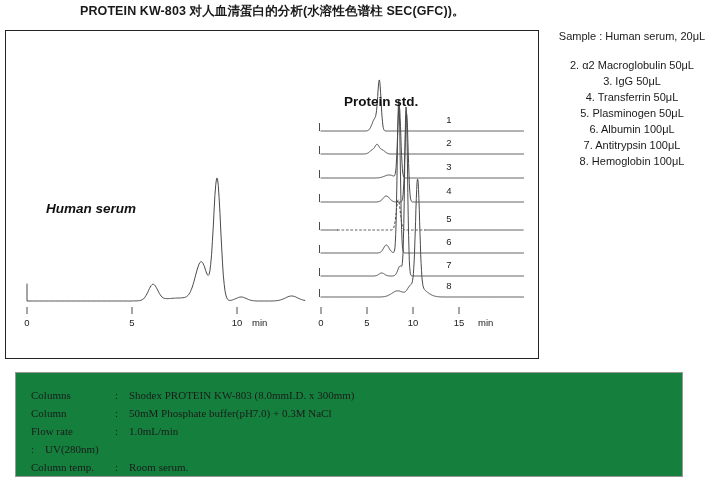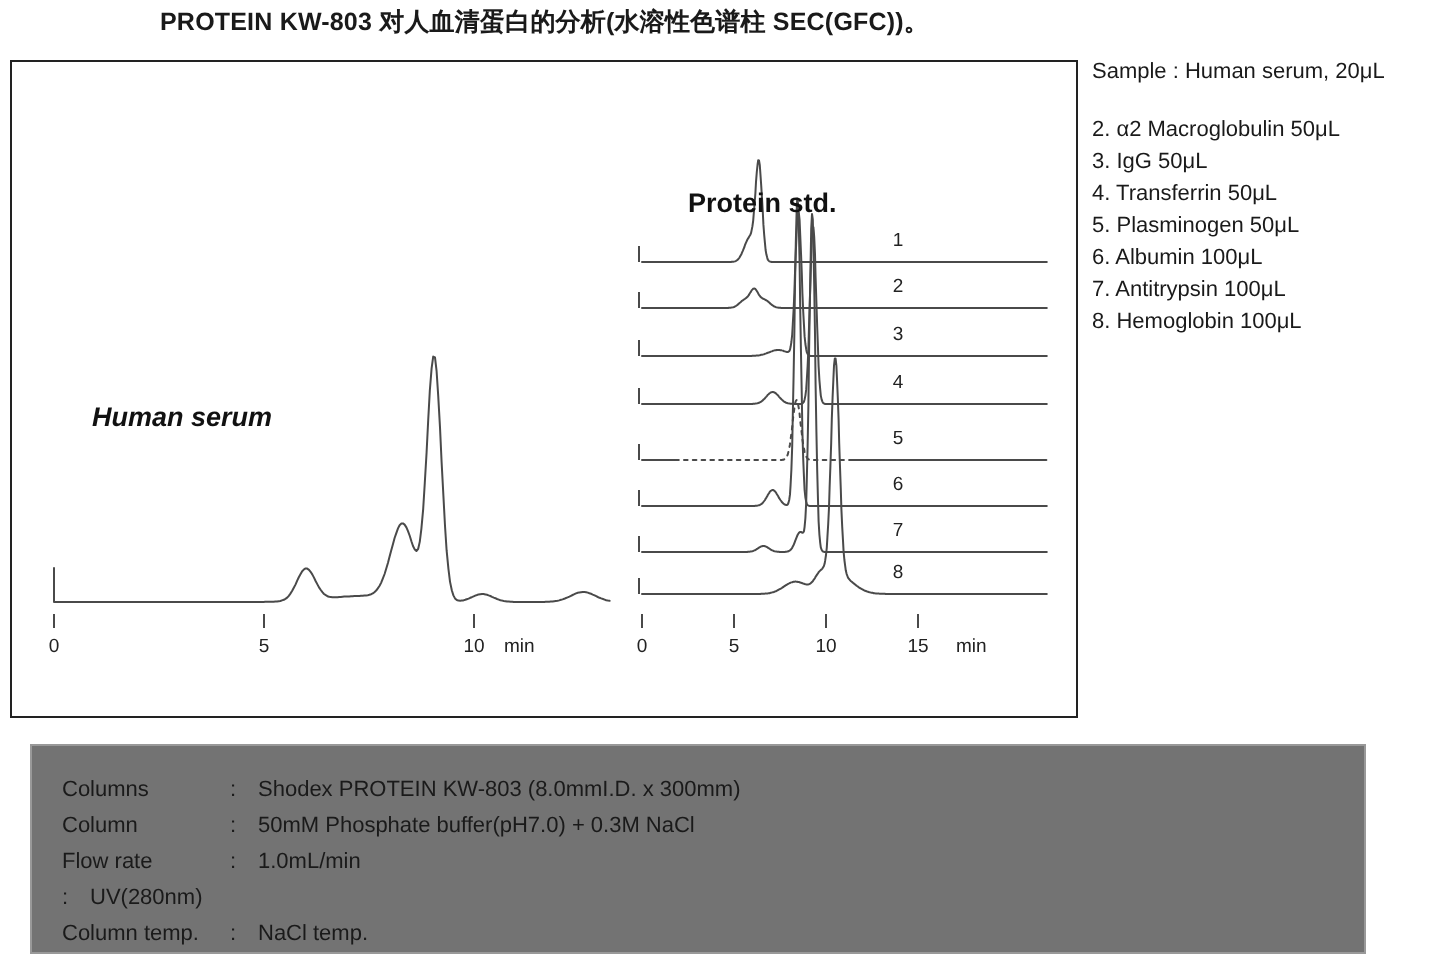--- a/index.html
+++ b/index.html
@@ -17,27 +17,27 @@
     border:1px solid #222;background:#fff;
   }
   .chart-frame svg{position:absolute;left:0;top:0;}
   .plot-title{
     position:absolute;font-size:13.5px;font-weight:600;white-space:nowrap;color:#111;margin-top:14px;
   }
   .plot-title.serum{left:40px;top:156px;font-style:italic;}
   .plot-title.std{left:338px;top:49px;}
   .samples-panel{
     position:absolute;left:546px;top:28px;width:172px;
-    font-size:11px;line-height:16px;white-space:nowrap;
+    font-size:11px;line-height:16px;white-space:nowrap;text-align:center;
   }
   .samples-panel .spacer{height:13px;}
   .conditions-box{
     position:absolute;left:15px;top:372px;width:668px;height:105px;
-    border:1px solid #999;background:#737373;box-sizing:border-box;
-    font-family:Liberation Sans, sans-serif;font-size:11px;
+    border:1px solid #999;background:#15803d;box-sizing:border-box;
+    font-family:Liberation Serif, serif;font-size:11px;
     padding:13px 0 0 15px;
   }
   .cond-row{display:flex;line-height:18px;white-space:pre;}
   .cond-label{width:84px;}
   .cond-colon{width:14px;}
 </style>
 </head>
 <body>
 
 <div class="page-title">PROTEIN KW-803 对人血清蛋白的分析(水溶性色谱柱 SEC(GFC))。</div>
@@ -104,14 +104,14 @@
       <div>7. Antitrypsin 100μL</div>
       <div>8. Hemoglobin 100μL</div>
     </div>
 </div>
 
 <div class="conditions-box" id="conditions-box">
     <div class="cond-row"><span class="cond-label">Columns</span><span class="cond-colon">:</span><span>Shodex PROTEIN KW-803 (8.0mmI.D. x 300mm)</span></div>
     <div class="cond-row"><span class="cond-label">Column</span><span class="cond-colon">:</span><span>50mM Phosphate buffer(pH7.0) + 0.3M NaCl</span></div>
     <div class="cond-row"><span class="cond-label">Flow rate</span><span class="cond-colon">:</span><span>1.0mL/min</span></div>
     <div class="cond-row"><span class="cond-colon">:</span><span>UV(280nm)</span></div>
-    <div class="cond-row"><span class="cond-label">Column temp.</span><span class="cond-colon">:</span><span>NaCl temp.</span></div>
+    <div class="cond-row"><span class="cond-label">Column temp.</span><span class="cond-colon">:</span><span>Room serum.</span></div>
   </div>
 
 </body></html>

